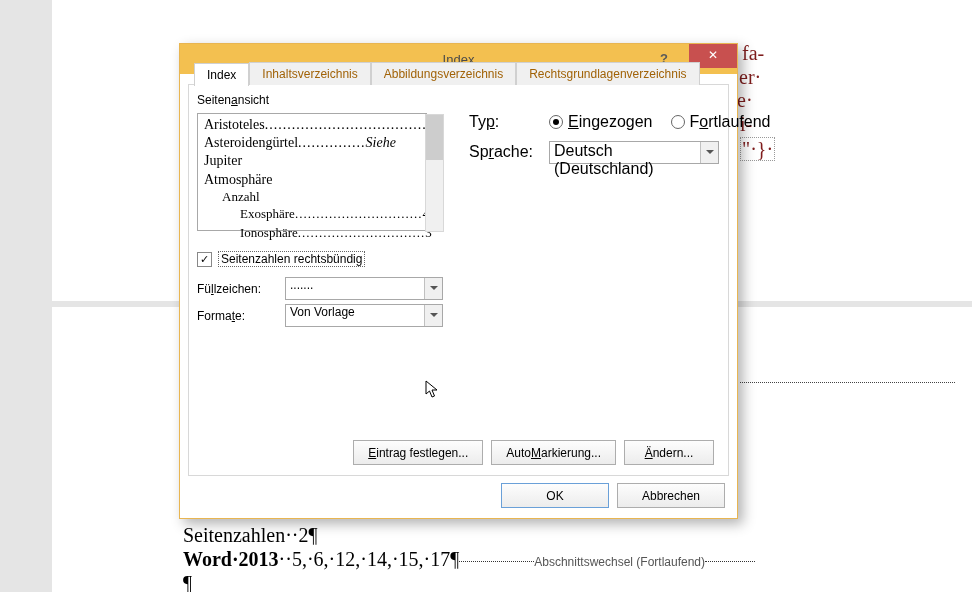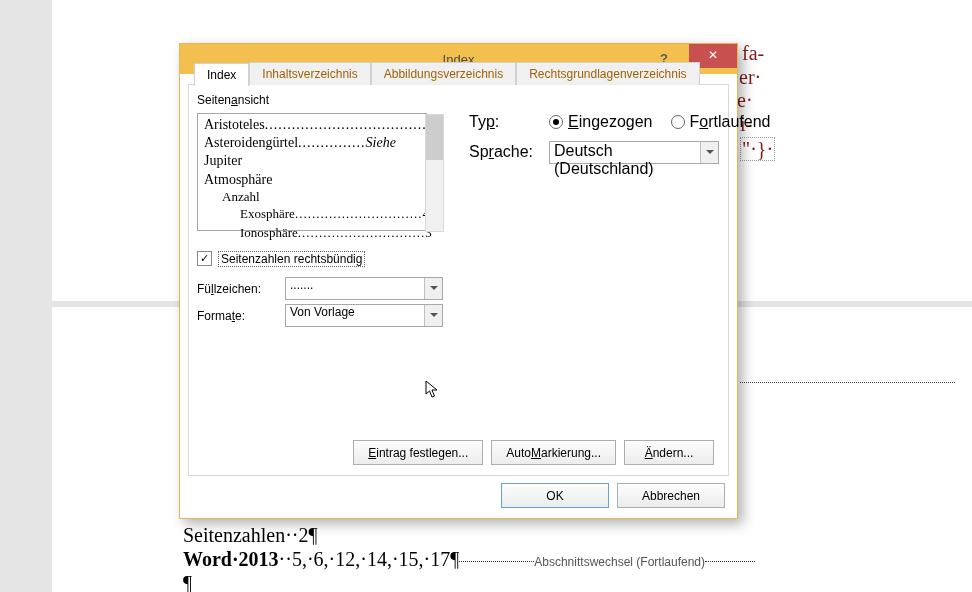--- a/index.html
+++ b/index.html
@@ -18,21 +18,21 @@
 .tab.active{background:#fff;color:#000;z-index:2;top:1px}
 .pane{padding:10px 14px;position:relative;height:100%;box-sizing:border-box}
 .lbl{font-size:12px;color:#000}
 .u{text-decoration:underline}
 .preview{position:absolute;left:8px;top:28px;width:228px;height:116px;border:1px solid #a8a8a8;background:#fff}
 .preview-scroll{position:absolute;right:-18px;top:0;width:17px;height:116px;background:#f0f0f0;border:1px solid #d8d8d8}
 .preview-scroll .thumb{position:absolute;top:0;left:0;right:0;height:45px;background:#cdcdcd}
 .preview-content{font-family:"Times New Roman",serif;font-size:14px;padding:2px 6px;line-height:1.3}
 .preview-content .dots{letter-spacing:1px}
 .preview-content .small{font-size:13px}
-.cb-row{position:absolute;left:8px;top:166px;display:flex;align-items:flex-start}
+.cb-row{position:absolute;left:8px;top:166px;display:flex;align-items:flex-end}
 .cb{width:13px;height:13px;border:1px solid #888;background:#fff;display:inline-flex;align-items:center;justify-content:center;margin-right:6px}
 .cb::after{content:"✓";font-size:11px;color:#000;line-height:1}
 .sel-row{position:absolute;left:8px;display:flex;align-items:center}
 .combo{height:21px;border:1px solid #a8a8a8;background:#fff;display:flex;align-items:flex-start;padding:0 4px;position:relative}
 .combo .arrow{position:absolute;right:0;top:0;width:17px;height:100%;border-left:1px solid #c0c0c0;background:#f0f0f0;display:flex;align-items:center;justify-content:center}
 .combo .arrow::after{content:"";border:4px solid transparent;border-top-color:#555;margin-top:3px}
 .right-opts{position:absolute;left:280px;top:26px;font-size:16px}
 .opt-row{display:flex;align-items:center;margin-bottom:8px;height:22px}
 .opt-lbl{width:80px}
 .radio{width:12px;height:12px;border:1px solid #666;border-radius:50%;display:inline-flex;align-items:center;justify-content:center;margin-right:5px;vertical-align:middle}

